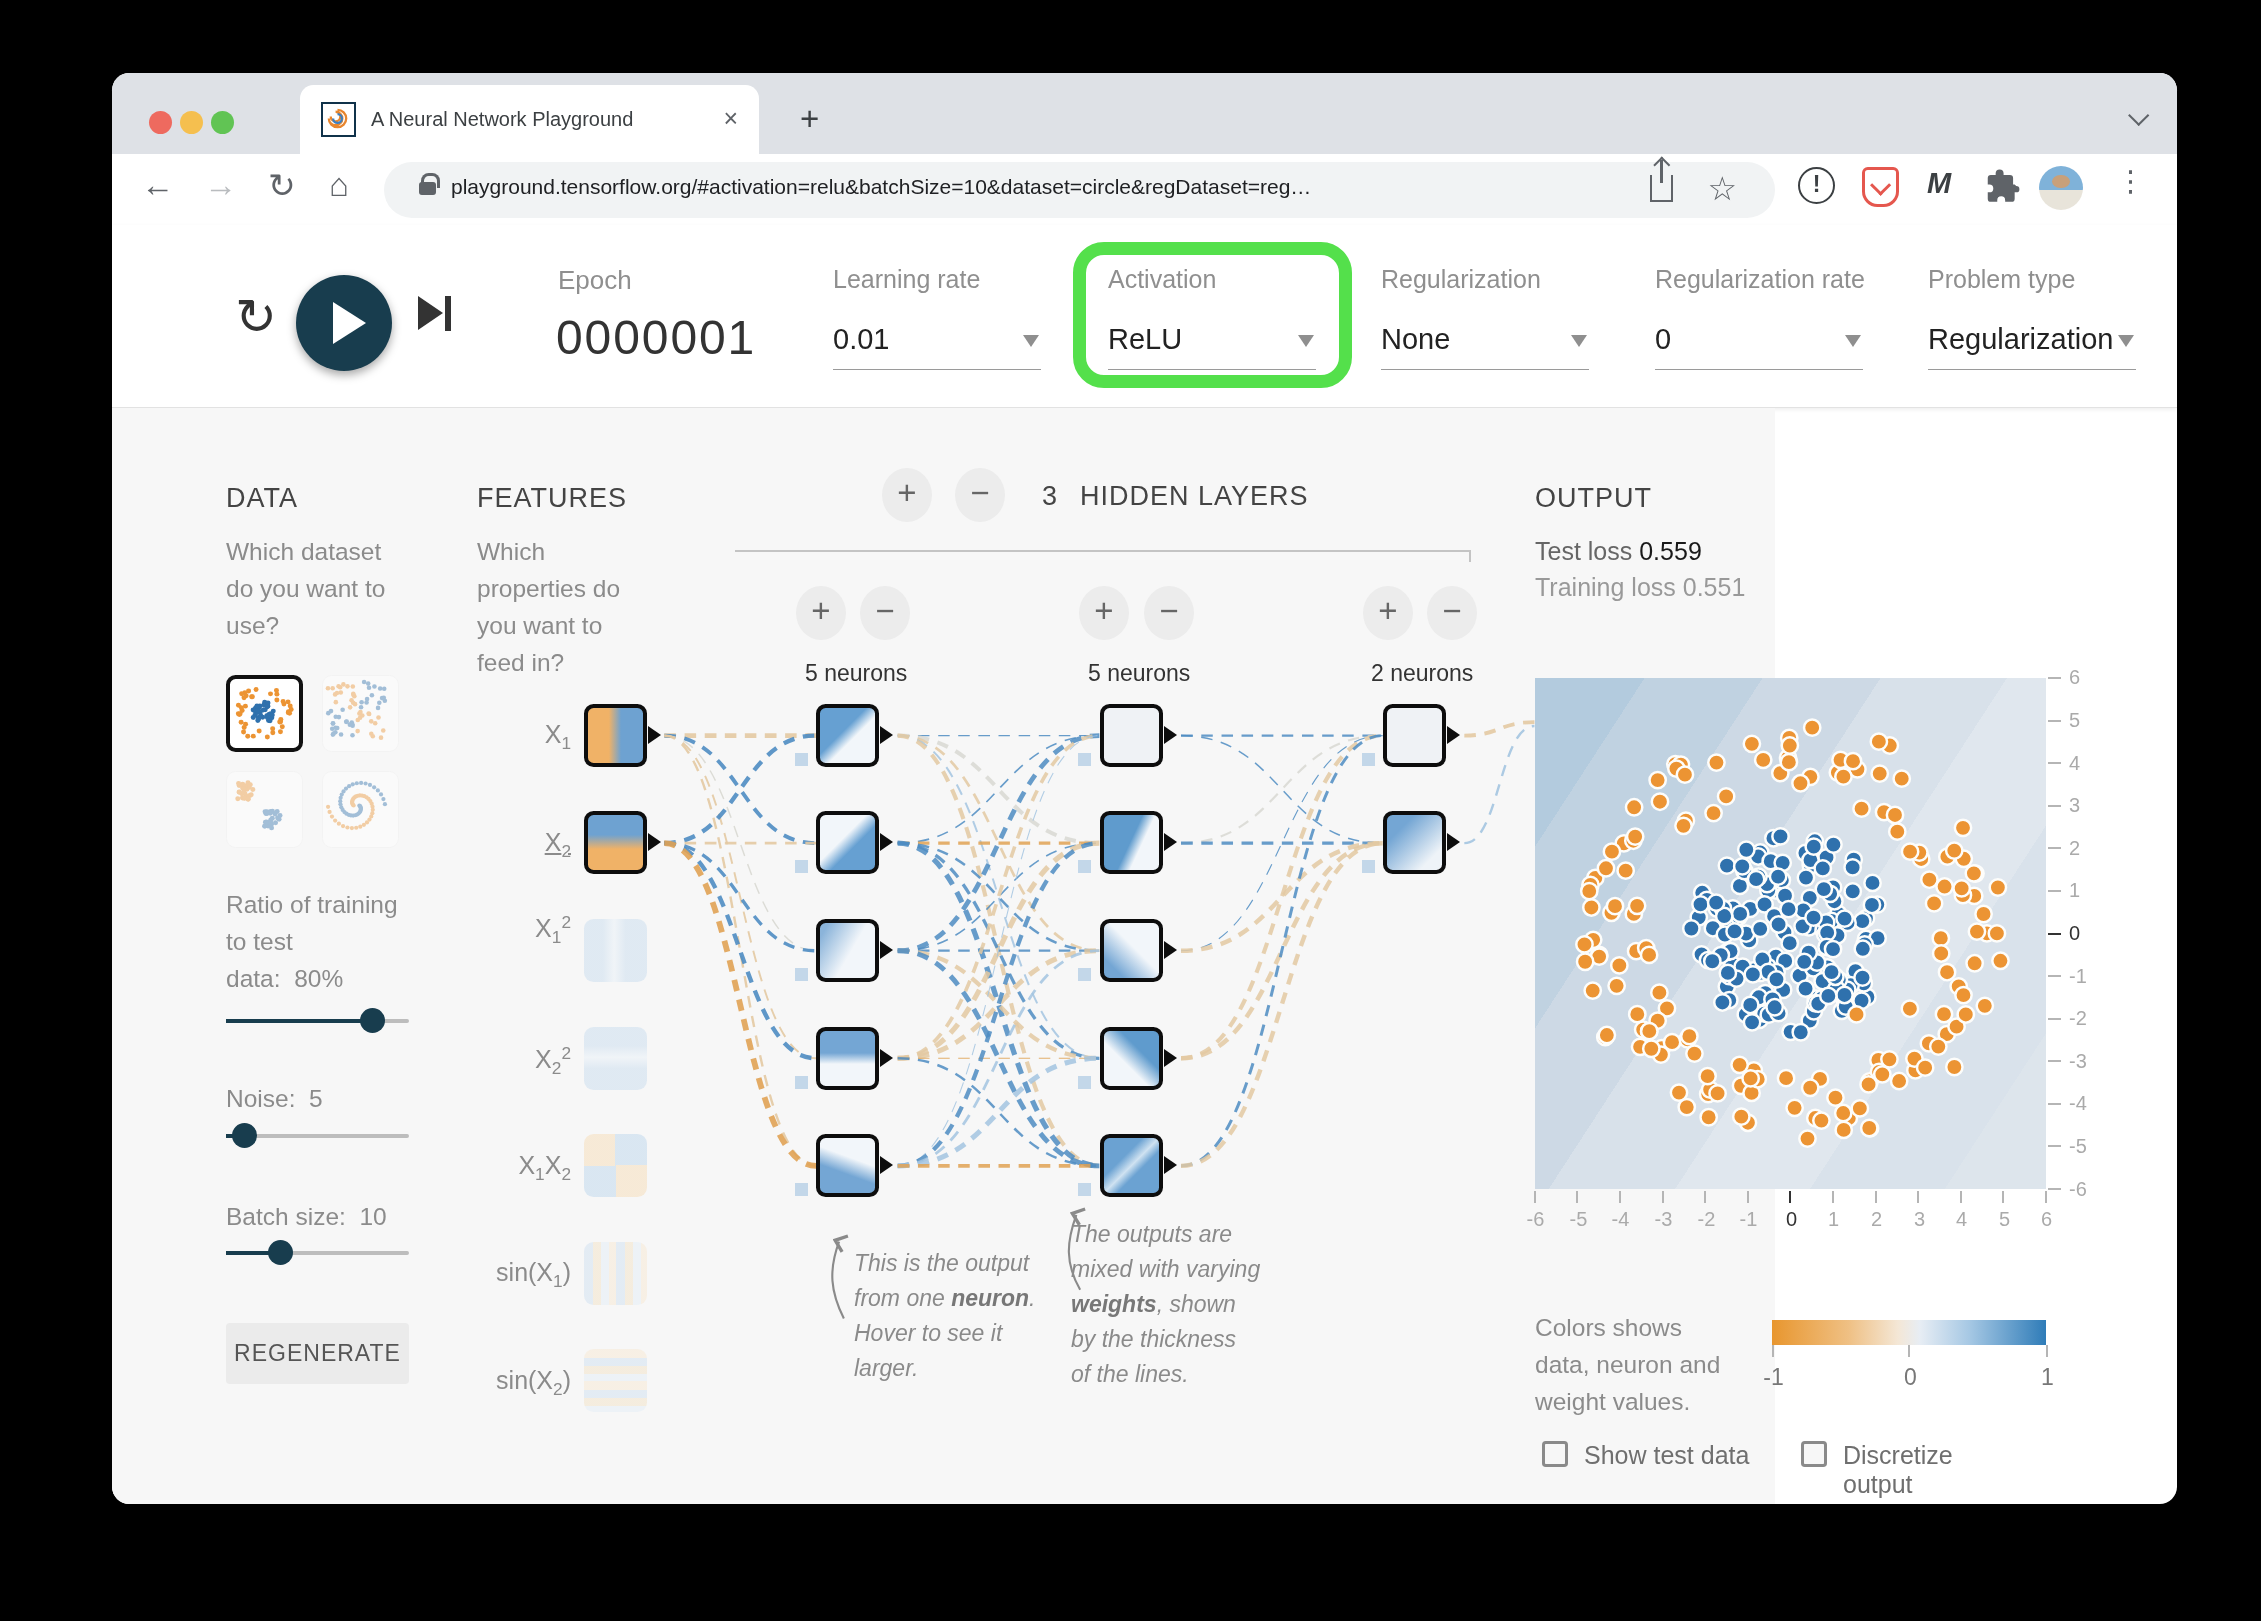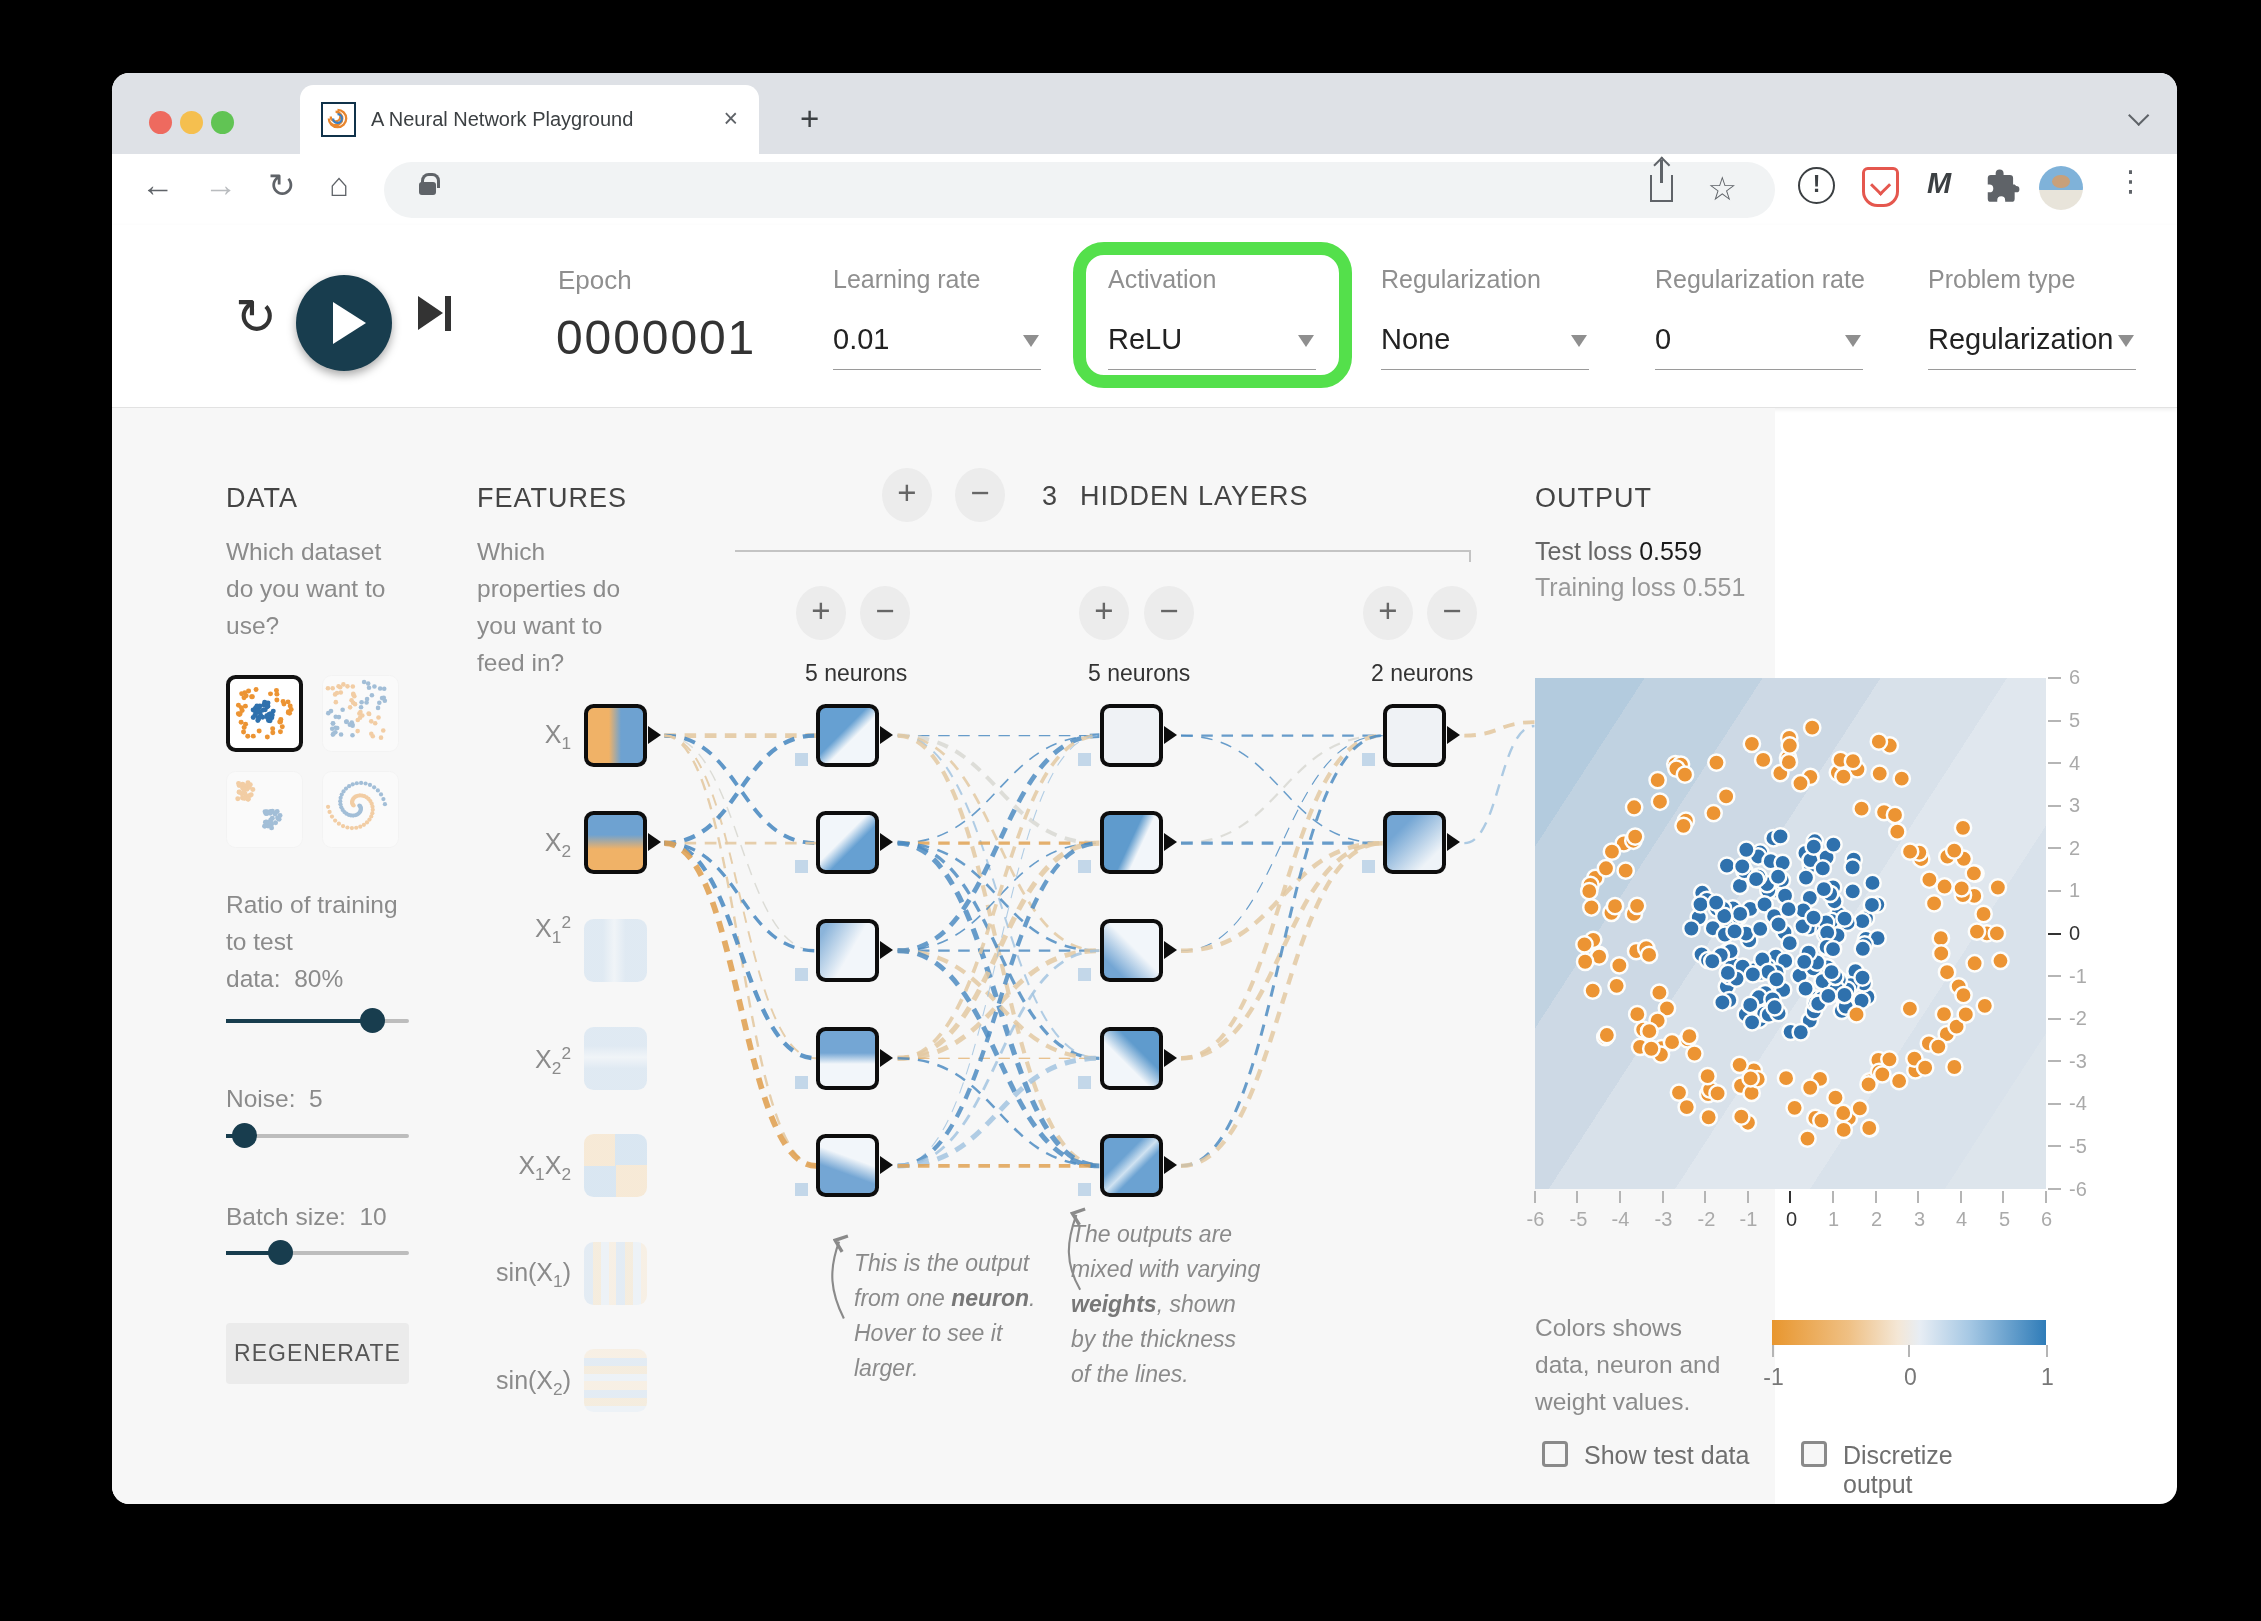--- a/index.html
+++ b/index.html
@@ -111,20 +111,21 @@
     <div class="strip-chev"></div>
   </div>
 
   <div class="urlbar">
     <span class="navic" style="left:29px;color:#5f6368">←</span>
     <span class="navic" style="left:92px;color:#b9bcbf">→</span>
     <span class="navic" style="left:156px">↻</span>
     <span class="navic" style="left:217px">⌂</span>
     <div class="omnibox">
       <span class="lock"></span>
+      <span class="url-text">playground.tensorflow.org/#activation=relu&amp;batchSize=10&amp;dataset=circle&amp;regDataset=reg…</span>
       <span class="share-ic"></span>
       <span class="star-ic">☆</span>
     </div>
     <div class="info-circle" style="left:1686px;top:13.4px"><span>!</span></div>
     <div class="pocket" style="left:1750px;top:13.4px"></div>
     <span class="act-ic" style="left:1815px;font-weight:bold;font-style:italic">M</span>
     <span class="puzzle-ic" style="left:1871px">
       <svg width="38" height="38" viewBox="0 0 24 24" fill="#5f6368">
           <path d="M20 11h-1V7a2 2 0 0 0-2-2h-4V4a2.5 2.5 0 1 0-5 0v1H5a2 2 0 0 0-2 2v4h1a2.5 2.5 0 1 1 0 5H3v4a2 2 0 0 0 2 2h4v-1a2.5 2.5 0 1 1 5 0v1h4a2 2 0 0 0 2-2v-4h1a2 2 0 1 0 0-4z"></path>
         </svg>
@@ -484,21 +485,21 @@
         <div class="knob" style="left: calc(30% - 12.5px);"></div>
     </div>
 
     <div class="regen" style="left:114px;top:915px">REGENERATE</div>
 
     <div class="sechead" style="left:365px;top:75px">FEATURES</div>
     <div class="qtext" style="left:365px;top:125px;width:173px">Which properties do you want to feed in?</div>
     <div id="features">
         <div class="flabel" style="left: 353px; top: 312px;"><span>X</span><sub>1</sub></div>
         <div class="node" style="left: 472px; top: 296px; background: linear-gradient(90deg, rgb(240, 178, 103) 38%, rgb(110, 162, 209) 60%);"></div>
-        <div class="flabel" style="left: 353px; top: 420px;"><span>X</span><sub>2</sub></div>
+        <div class="flabel" style="left: 353px; top: 420px; text-decoration: underline;"><span>X</span><sub>2</sub></div>
         <div class="node" style="left: 472px; top: 403px; background: linear-gradient(rgb(110, 162, 209) 36%, rgb(240, 178, 103) 62%);"></div>
         <div class="flabel" style="left: 353px; top: 504px;"><span>X</span><sub>1</sub><sup>2</sup></div>
         <div class="mini" style="left: 472px; top: 511px; background: linear-gradient(90deg, rgb(200, 220, 238) 30%, rgb(233, 241, 248) 48%, rgb(200, 220, 238) 66%);"></div>
         <div class="flabel" style="left: 353px; top: 635px;"><span>X</span><sub>2</sub><sup>2</sup></div>
         <div class="mini" style="left: 472px; top: 619px; background: linear-gradient(rgb(200, 220, 238) 30%, rgb(233, 241, 248) 48%, rgb(200, 220, 238) 66%);"></div>
         <div class="flabel" style="left: 353px; top: 743px;"><span>X</span><sub>1</sub><span>X</span><sub>2</sub></div>
         <div class="mini" style="left: 472px; top: 726px; background: conic-gradient(rgb(188, 214, 236) 0deg, rgb(188, 214, 236) 90deg, rgb(246, 220, 182) 0deg, rgb(246, 220, 182) 180deg, rgb(188, 214, 236) 0deg, rgb(188, 214, 236) 270deg, rgb(246, 220, 182) 0deg);"></div>
         <div class="flabel" style="left: 353px; top: 850px;"><span>sin(X</span><sub>1</sub><span>)</span></div>
         <div class="mini" style="left: 472px; top: 834px; background: repeating-linear-gradient(90deg, rgb(207, 224, 240) 0px, rgb(207, 224, 240) 8.6px, rgb(242, 226, 198) 8.6px, rgb(242, 226, 198) 17.3px, rgb(227, 237, 246) 17.3px, rgb(227, 237, 246) 25px, rgb(247, 232, 210) 25px, rgb(247, 232, 210) 32px);"></div>
         <div class="flabel" style="left: 353px; top: 958px;"><span>sin(X</span><sub>2</sub><span>)</span></div>

